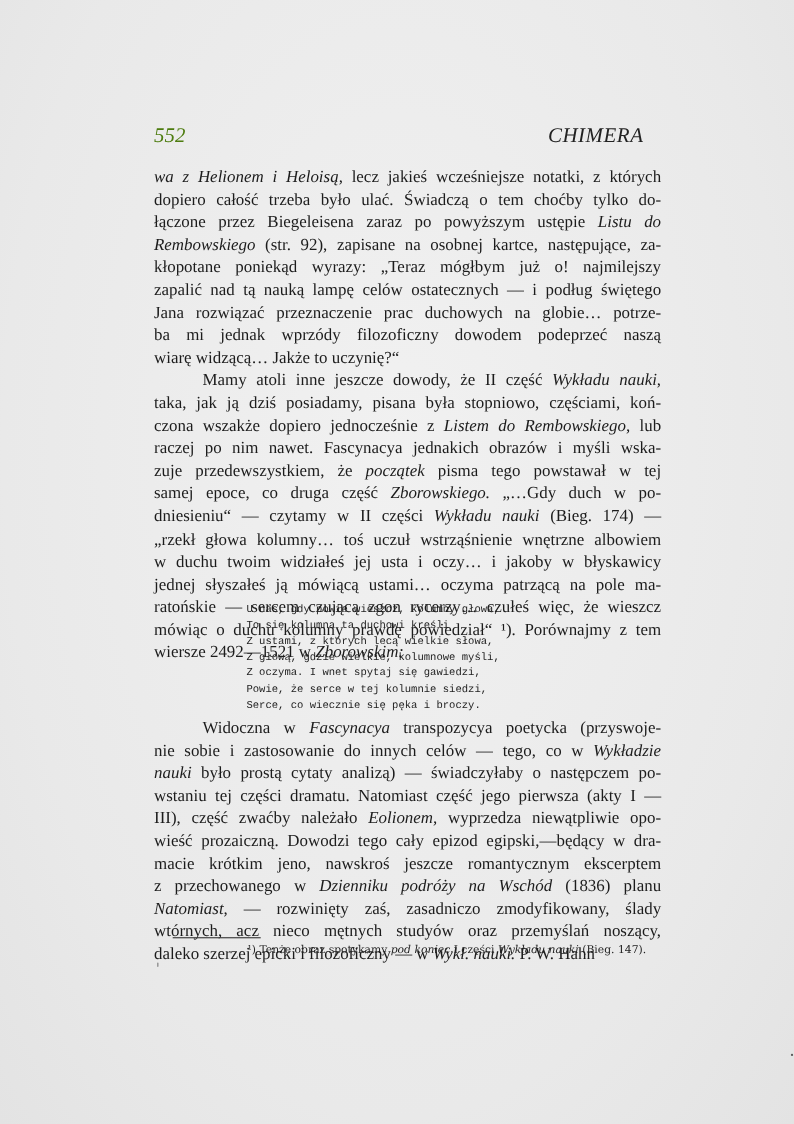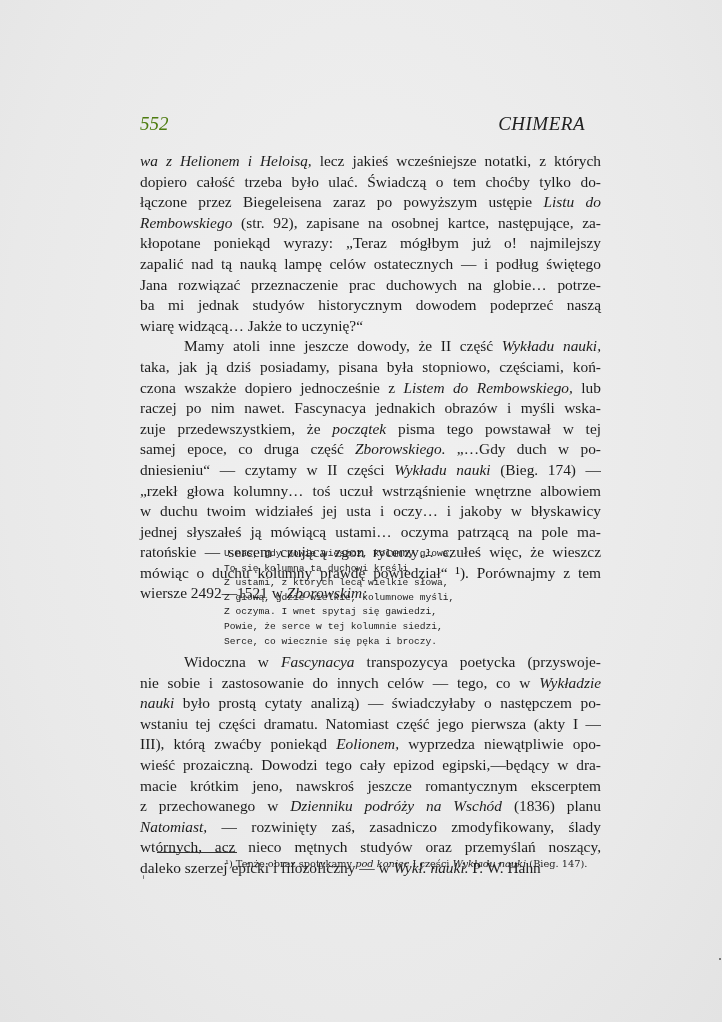--- a/index.html
+++ b/index.html
@@ -55,21 +55,21 @@
 
   <div class="body-text">
     <div id="p1">
         <span class="line"><i>wa z Helionem i Heloisą,</i><span> lecz jakieś wcześniejsze notatki, z których</span></span>
         <span class="line"><span>dopiero całość trzeba było ulać. Świadczą o tem choćby tylko do-</span></span>
         <span class="line"><span>łączone przez Biegeleisena zaraz po powyższym ustępie </span><i>Listu do</i></span>
         <span class="line"><i>Rembowskiego</i><span> (str. 92), zapisane na osobnej kartce, następujące, za-</span></span>
         <span class="line"><span>kłopotane poniekąd wyrazy: „Teraz mógłbym już o! najmilejszy</span></span>
         <span class="line"><span>zapalić nad tą nauką lampę celów ostatecznych — i podług świętego</span></span>
         <span class="line"><span>Jana rozwiązać przeznaczenie prac duchowych na globie… potrze-</span></span>
-        <span class="line"><span>ba mi jednak studyów historycznym dowodem podeprzeć naszą</span></span>
+        <span class="line"><span>ba mi jednak wprzódy filozoficzny dowodem podeprzeć naszą</span></span>
         <span class="line last"><span>wiarę widzącą… Jakże to uczynię?“</span></span>
       </div>
     <div id="p2">
         <span class="line indent"><span>Mamy atoli inne jeszcze dowody, że II część </span><i>Wykładu nauki,</i></span>
         <span class="line"><span>taka, jak ją dziś posiadamy, pisana była stopniowo, częściami, koń-</span></span>
         <span class="line"><span>czona wszakże dopiero jednocześnie z </span><i>Listem do Rembowskiego,</i><span> lub</span></span>
         <span class="line"><span>raczej po nim nawet. Fascynacya jednakich obrazów i myśli wska-</span></span>
         <span class="line"><span>zuje przedewszystkiem, że </span><i>początek</i><span> pisma tego powstawał w tej</span></span>
         <span class="line"><span>samej epoce, co druga część </span><i>Zborowskiego.</i><span> „…Gdy duch w po-</span></span>
         <span class="line"><span>dniesieniu“ — czytamy w II części </span><i>Wykładu nauki</i><span> (Bieg. 174) —</span></span>
@@ -91,21 +91,21 @@
       <span class="vline">Powie, że serce w tej kolumnie siedzi,</span>
       <span class="vline">Serce, co wiecznie się pęka i broczy.</span>
     </div>
 
   <div class="para2">
     <div id="p3">
         <span class="line indent"><span>Widoczna w </span><i>Fascynacya</i><span> transpozycya poetycka (przyswoje-</span></span>
         <span class="line"><span>nie sobie i zastosowanie do innych celów — tego, co w </span><i>Wykładzie</i></span>
         <span class="line"><i>nauki</i><span> było prostą cytaty analizą) — świadczyłaby o następczem po-</span></span>
         <span class="line"><span>wstaniu tej części dramatu. Natomiast część jego pierwsza (akty I —</span></span>
-        <span class="line"><span>III), którą zwaćby poniekąd </span><i>Eolionem,</i><span> wyprzedza niewątpliwie opo-</span></span>
+        <span class="line"><span>III), część zwaćby należało </span><i>Eolionem,</i><span> wyprzedza niewątpliwie opo-</span></span>
         <span class="line"><span>wieść prozaiczną. Dowodzi tego cały epizod egipski,—będący w dra-</span></span>
         <span class="line"><span>macie krótkim jeno, nawskroś jeszcze romantycznym ekscerptem</span></span>
         <span class="line"><span>z przechowanego w </span><i>Dzienniku podróży na Wschód</i><span> (1836) planu</span></span>
         <span class="line"><i>Natomiast,</i><span> — rozwinięty zaś, zasadniczo zmodyfikowany, ślady</span></span>
         <span class="line"><span>wtórnych, acz nieco mętnych studyów oraz przemyślań noszący,</span></span>
         <span class="line last"><span>daleko szerzej epicki i filozoficzny — w </span><i>Wykł. nauki.</i><span> P. W. Hahn</span></span>
       </div>
   </div>
 
   <div class="rule"></div>

